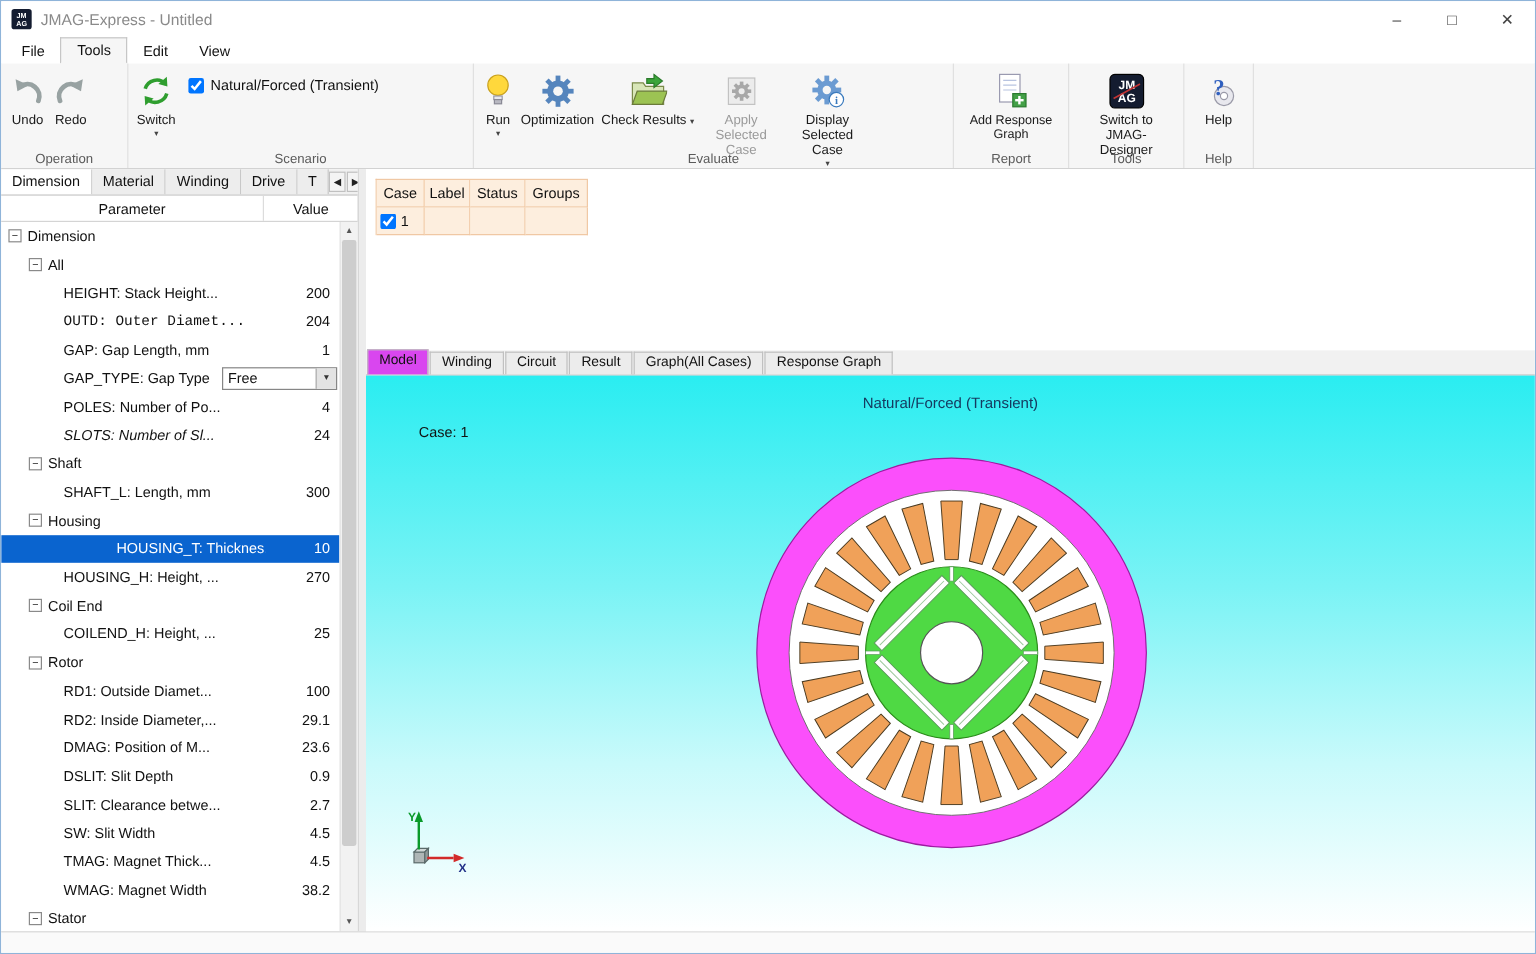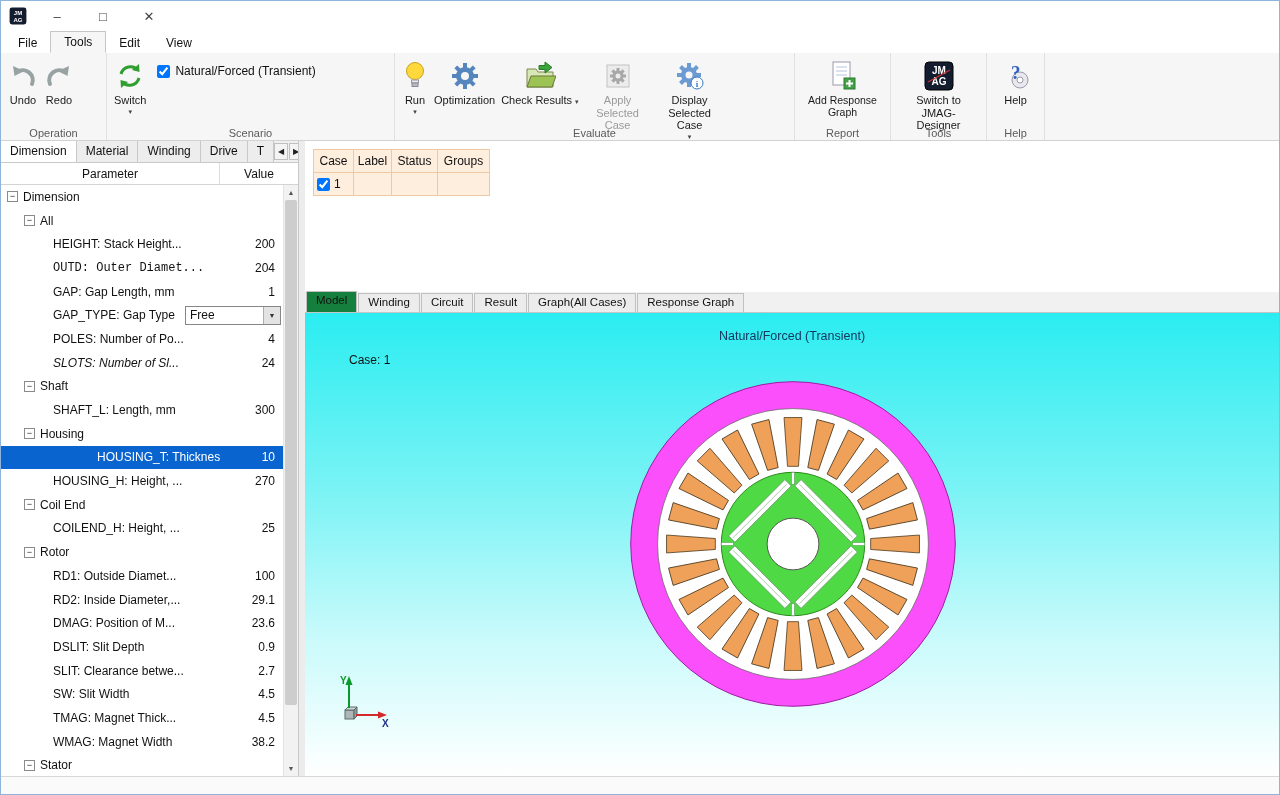--- a/index.html
+++ b/index.html
@@ -70,21 +70,21 @@
   .case-area { height:151px; background:#fff; padding:8px 0 0 8px; flex:0 0 auto; }
   .case-table { display:inline-block; border-top:1px solid var(--case-border); border-left:1px solid var(--case-border); }
   .crow { display:flex; }
   .ccell { border-right:1px solid var(--case-border); border-bottom:1px solid var(--case-border); background:var(--case-fill); font-size:12px; display:flex; align-items:center; justify-content:center; height:23px; color:#111; }
   .ccell.first { justify-content:flex-start; padding-left:3px; gap:4px; }
   .ccell input { width:13px; height:13px; }
 
   
   .view-tabs { height:21px; background:#f1f1f1; border-bottom:1px solid #c4c4c4; display:flex; align-items:flex-end; padding-left:1px; flex:0 0 auto; }
   .vtab { font-size:11.5px; padding:2px 9px; border:1px solid #c0c0c0; border-bottom:none; background:#ececec; margin-right:1px; height:19px; color:#111; white-space:nowrap; }
-  .vtab.active { background:#15803d; height:21px; }
+  .vtab.active { background:#d946ef; height:21px; }
 
   
   .viewport { flex:1; position:relative; overflow:hidden;
     background:linear-gradient(180deg, var(--background-top) 0%, #7af3f5 38%, #c9fafb 70%, var(--background-bottom) 100%); }
   .vp-title { position:absolute; top:16px; left:0; right:0; text-align:center; font-size:12.5px; color:#153a60; }
   .vp-case { position:absolute; top:40px; left:44px; font-size:12px; color:#111; }
   .motor { position:absolute; inset:0; width:100%; height:100%; }
   .housing { fill:var(--housing); stroke:#9c1ba0; stroke-width:1; }
   .stator { fill:#ffffff; stroke:#6a6a6a; stroke-width:0.8; }
   .slot { fill:var(--coil); stroke:#4a3a20; stroke-width:0.8; }
@@ -104,20 +104,21 @@
 <div class="app">
 
   <div class="titlebar">
     <span class="app-logo">
       <svg width="18" height="18" viewBox="0 0 30 30">
           <rect x="1" y="1" width="28" height="28" rx="4" fill="#141c30"></rect>
           <text x="15" y="13" font-size="10" fill="#fff" text-anchor="middle" font-weight="bold" font-family="Liberation Sans">JM</text>
           <text x="15" y="25" font-size="10" fill="#fff" text-anchor="middle" font-weight="bold" font-family="Liberation Sans">AG</text>
         </svg>
     </span>
+    <span class="title">JMAG-Express - Untitled</span>
     <div class="win-controls">
       <div class="win-btn">–</div>
       <div class="win-btn">□</div>
       <div class="win-btn">✕</div>
     </div>
   </div>
 
   <div class="menubar" id="menubar">
       <div class="mtab">File</div>
       <div class="mtab active">Tools</div>

